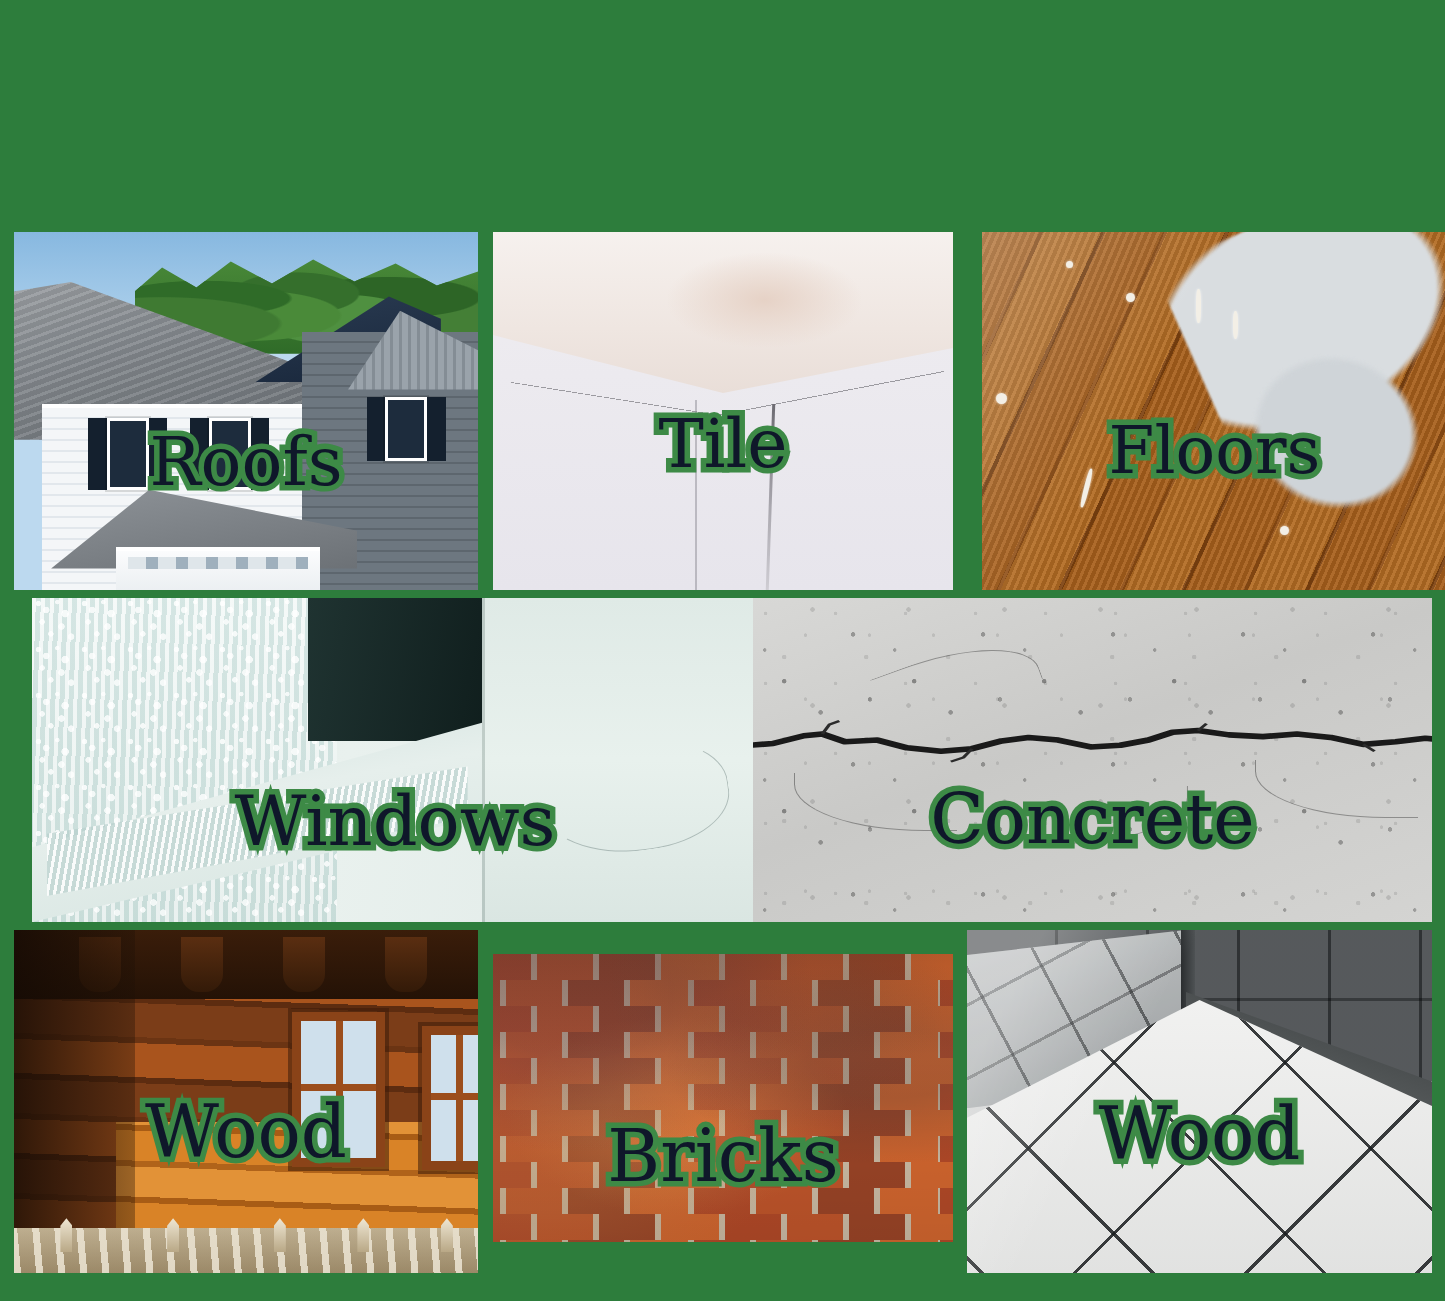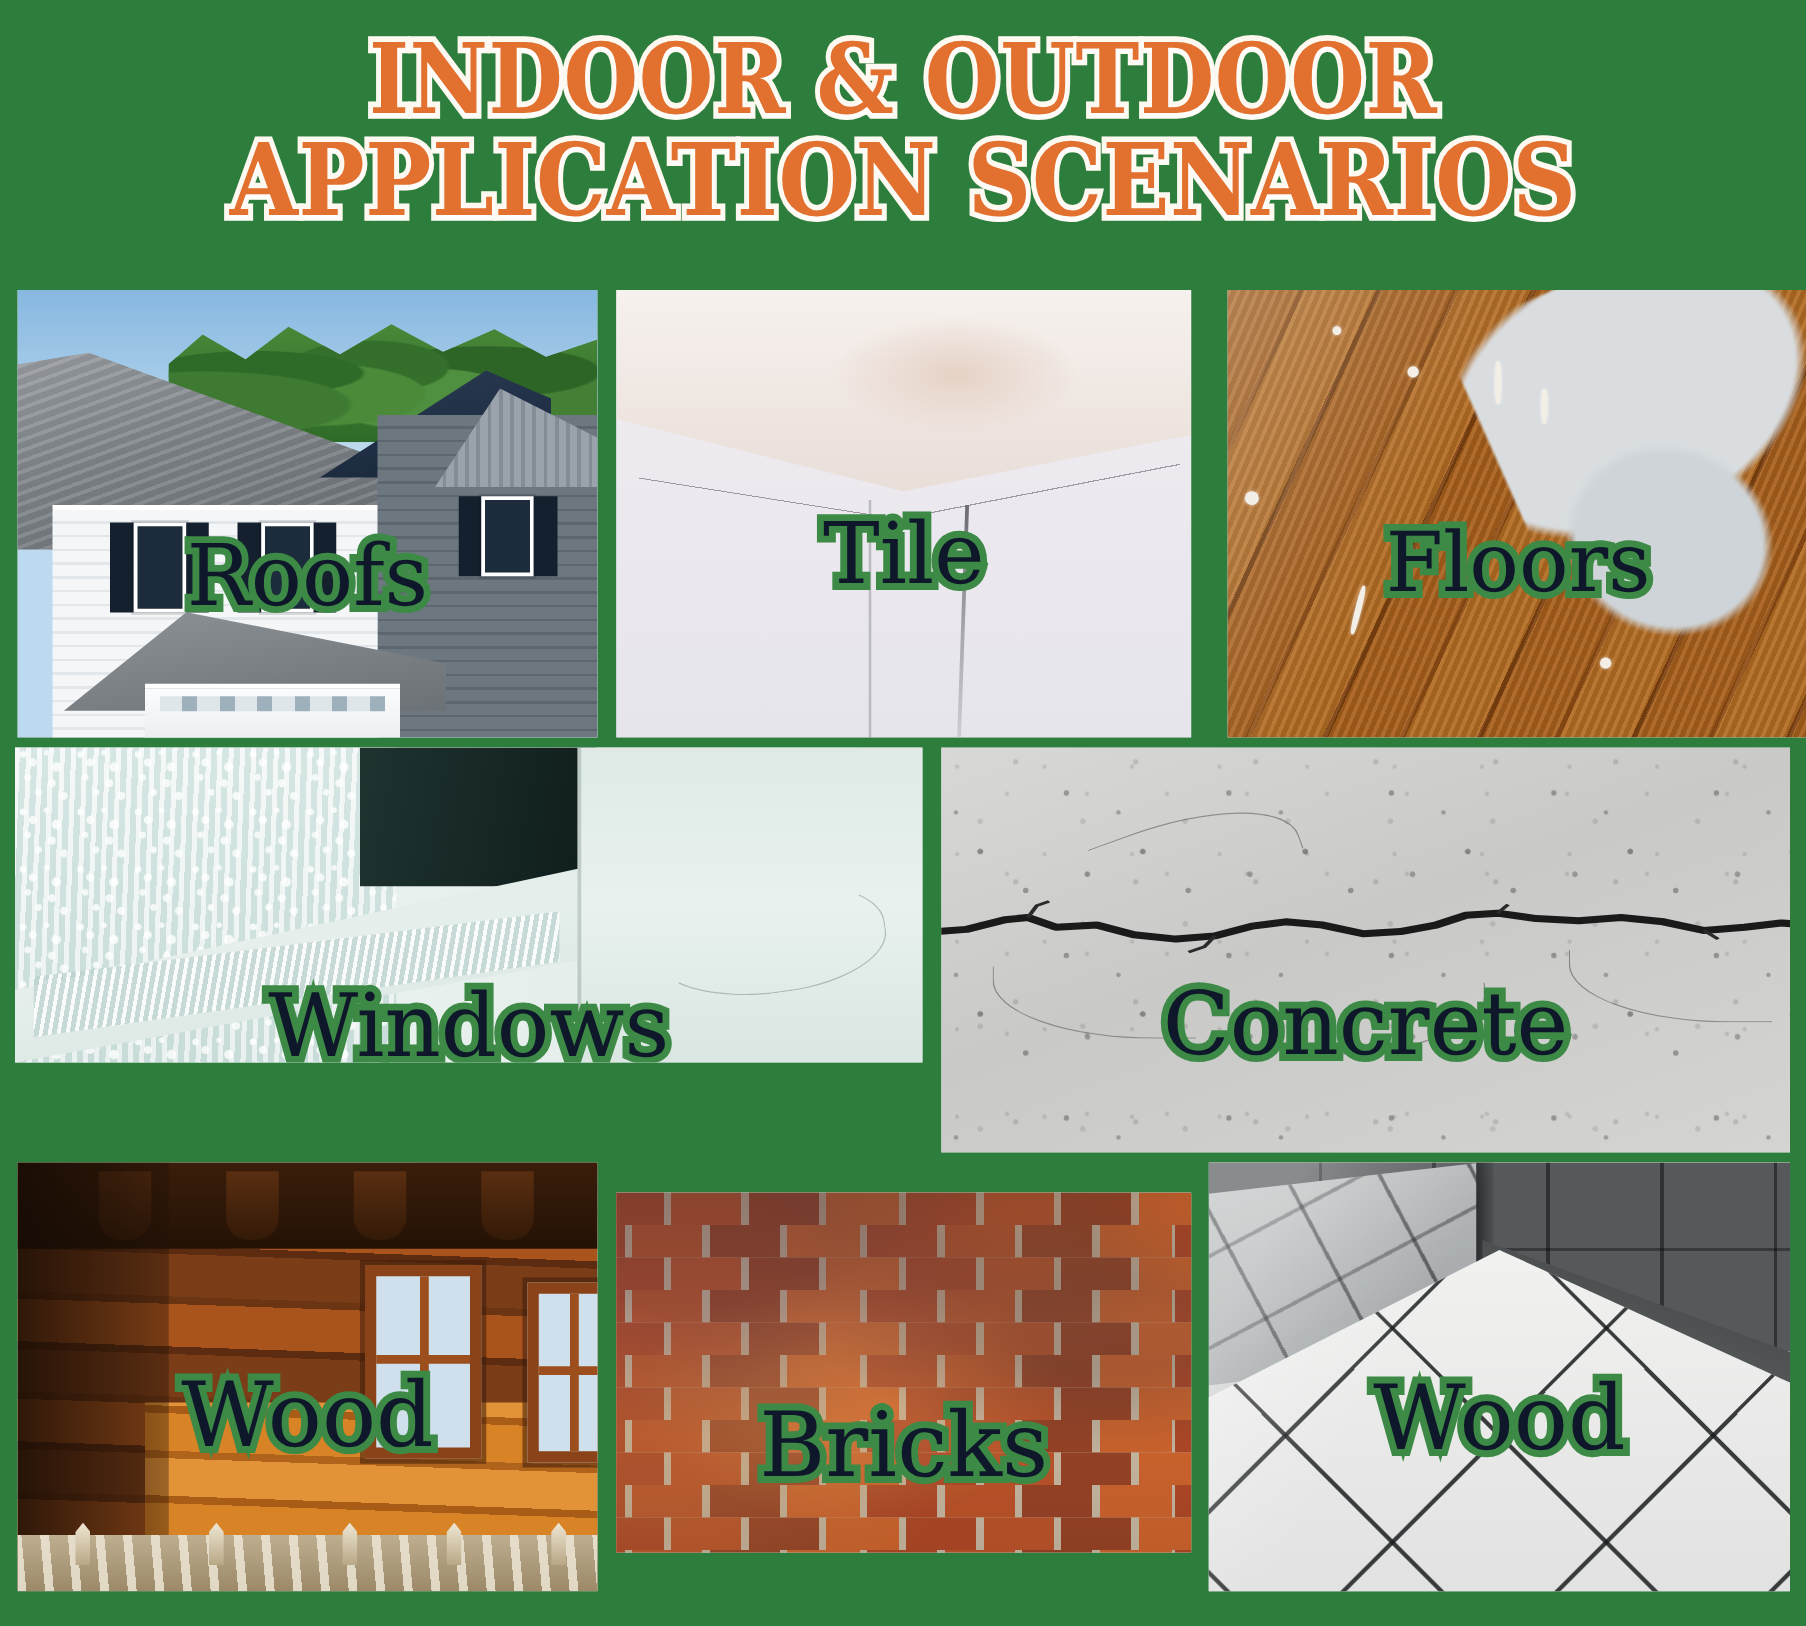--- a/index.html
+++ b/index.html
@@ -61,21 +61,21 @@
     paint-order:stroke fill;
     white-space:nowrap;
     pointer-events:none;
   }
 
   
   #tile-roofs  { left:14px;  top:232px; width:464px; height:358px; }
   #tile-walls  { left:493px; top:232px; width:460px; height:358px; }
   #tile-floors { left:967px; top:232px; width:465px; height:358px;margin-left:15px; }
   
-  #tile-windows  { left:12px;  top:598px; width:726px; height:252px; }
+  #tile-windows  { left:32px;  top:598px; width:726px; height:324px; }
   #tile-concrete { left:753px; top:598px; width:679px; height:324px; }
   
   #tile-wood   { left:14px;  top:930px; width:464px; height:343px; }
   #tile-bricks { left:493px; top:930px; width:460px; height:288px;margin-top:24px; }
   #tile-tile   { left:967px; top:930px; width:465px; height:343px; }
 
   #tile-roofs  .label { top:190px; font-size:68px; }
   #tile-walls  .label { top:172px; font-size:68px; }
   #tile-floors .label { top:180px; font-size:66px; }
   #tile-windows  .label { top:182px; font-size:70px; }
@@ -415,24 +415,20 @@
   .ph-tile .sheen {
     position:absolute; inset:0;
     background:linear-gradient(118deg, rgba(255,255,255,.30) 0 12%, rgba(255,255,255,0) 36%);
   }
 </style>
 </head>
 <body>
 
 <div id="page">
 
-  <div id="title-block">
-    <span class="title-line l1">INDOOR &amp; OUTDOOR</span>
-    <span class="title-line l2">APPLICATION SCENARIOS</span>
-  </div>
 
   <div class="tile" id="tile-roofs">
     <div class="photo ph-roofs">
       <div class="trees"></div>
       <div class="roofA"></div>
       <div class="roofB"></div>
       <div class="wallB"></div>
       <div class="gableB"></div>
       <div class="wallA"></div>
       <div class="shut" style="left:16%;top:52%;width:4%;height:20%;"></div>

